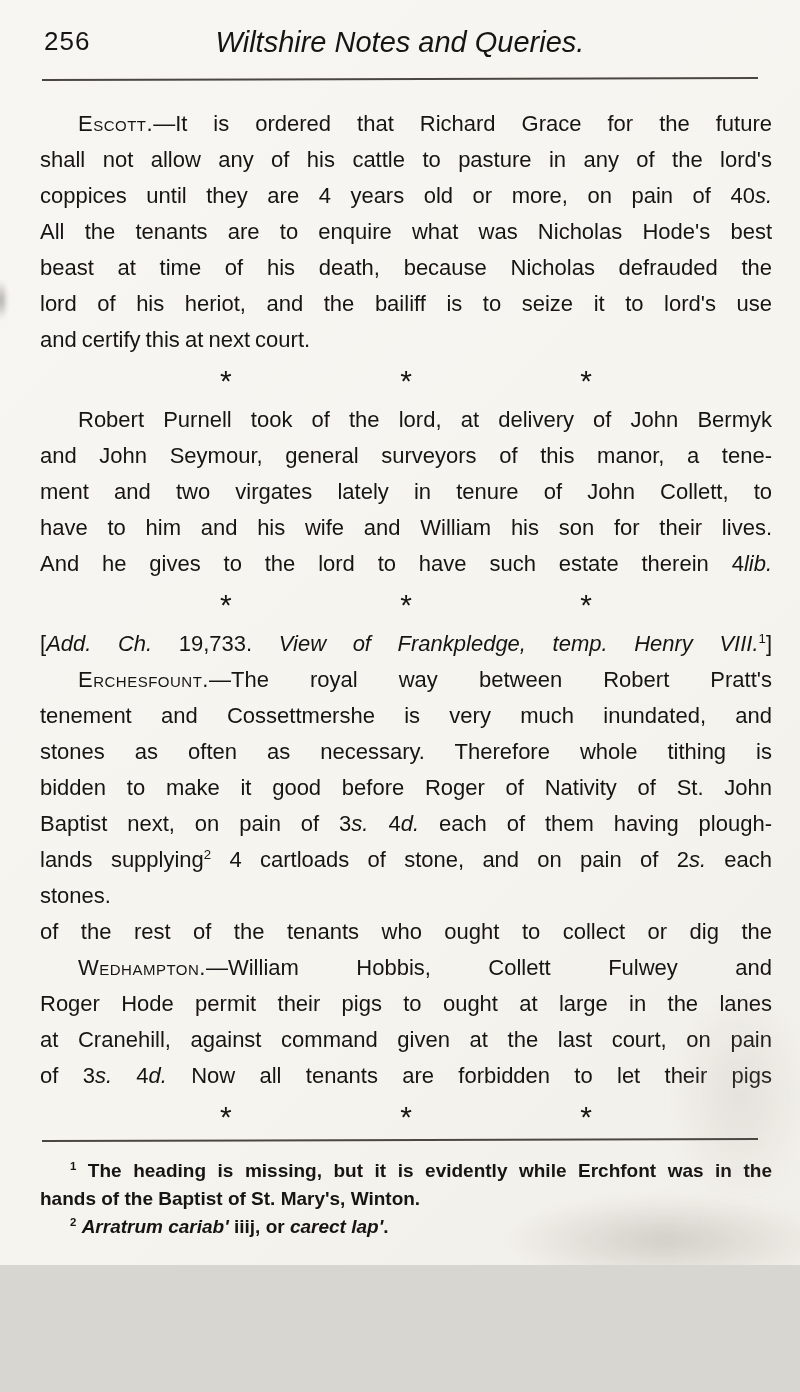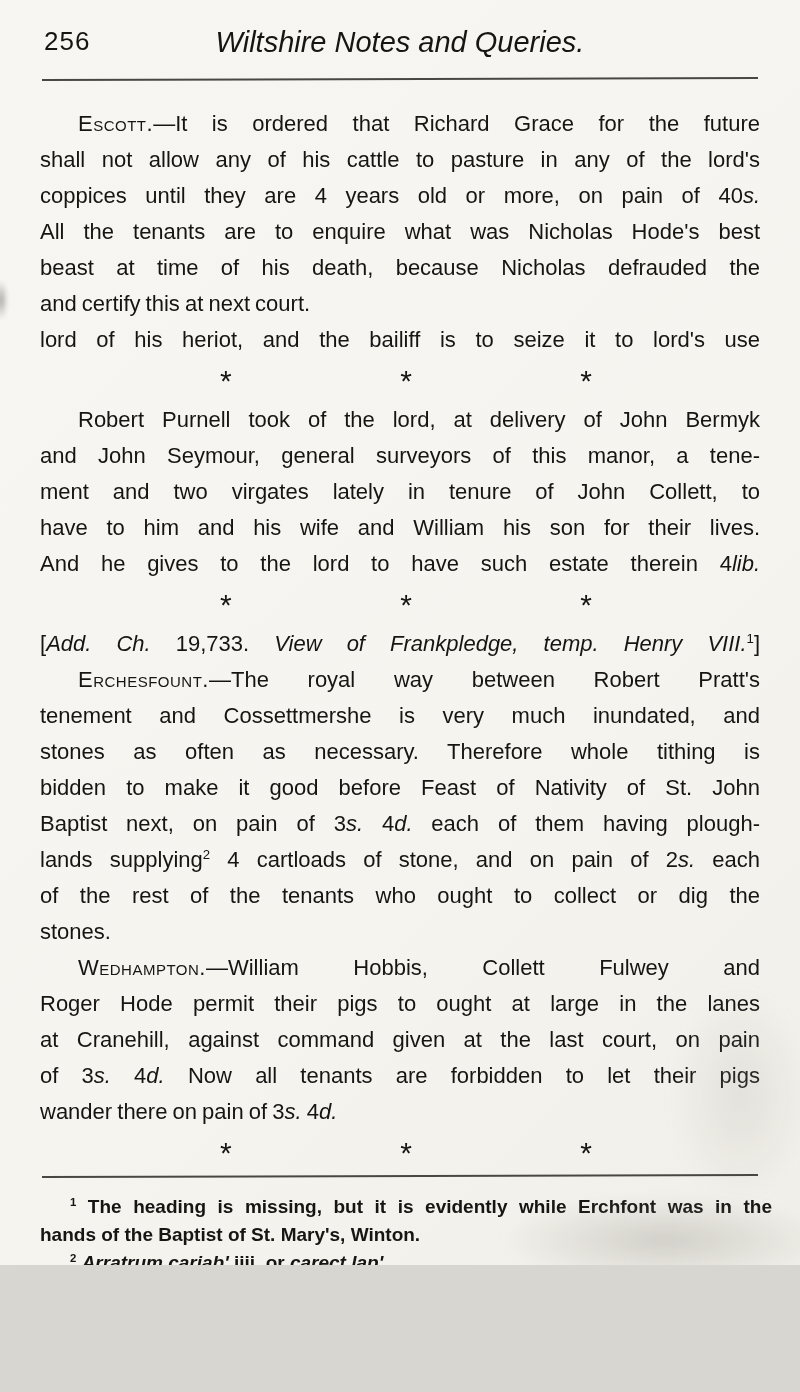--- a/index.html
+++ b/index.html
@@ -16,21 +16,21 @@
   .smudge.a{right:-30px;bottom:-20px;width:330px;height:90px;background:radial-gradient(ellipse at center,rgba(150,147,140,.35),rgba(150,147,140,0) 70%);filter:blur(6px);}
   .smudge.b{right:-10px;bottom:60px;width:140px;height:220px;background:radial-gradient(ellipse at center,rgba(160,157,150,.18),rgba(160,157,150,0) 70%);filter:blur(8px);}
   .smudge.c{left:-6px;top:280px;width:14px;height:40px;background:radial-gradient(ellipse at center,rgba(90,88,84,.5),rgba(90,88,84,0) 70%);filter:blur(2px);}
 
   header{position:relative;height:40px;padding-top:26px;}
   .pagenum{position:absolute;left:44px;top:26px;font-size:26px;letter-spacing:1px;}
   .runtitle{display:block;text-align:center;font-style:italic;font-size:29px;}
   .rule{height:0;border-top:2px solid #4a4743;margin:12px 42px 0 42px;transform:rotate(-0.15deg);}
   .rule.foot{margin-top:4px;border-top-width:2px;}
 
-  main{margin:26px 40px 0 40px;font-size:22px;line-height:36px;word-spacing:-1px;}
+  main{margin:26px 28px 0 40px;font-size:22px;line-height:36px;word-spacing:-1px;}
   .para{margin:0;}
   .line{text-align:justify;text-align-last:justify;white-space:nowrap;}
   .line.last{text-align-last:left;}
   .line.indent{padding-left:38px;}
   .run.i{font-style:italic;}
   .run.sc{font-variant:small-caps;letter-spacing:.5px;}
   .run.sup{font-size:60%;vertical-align:super;line-height:0;}
   .sep{display:flex;justify-content:space-between;width:372px;margin:5px 0 3px 180px;height:36px;align-items:center;}
   .sep span{font-size:30px;line-height:36px;}
   .source .line{white-space:normal;}
@@ -52,22 +52,22 @@
   </header>
   <div class="rule"></div>
 
   <main id="body-text">
       <div class="para">
         <div class="line indent"><span class="run sc">Escott.</span><span class="run n">—It is ordered that Richard Grace for the future</span></div>
         <div class="line"><span class="run n">shall not allow any of his cattle to pasture in any of the lord's</span></div>
         <div class="line"><span class="run n">coppices until they are 4 years old or more, on pain of 40</span><span class="run i">s.</span></div>
         <div class="line"><span class="run n">All the tenants are to enquire what was Nicholas Hode's best</span></div>
         <div class="line"><span class="run n">beast at time of his death, because Nicholas defrauded the</span></div>
+        <div class="line"><span class="run n">lord of his heriot, and the bailiff is to seize it to lord's use</span></div>
         <div class="line last"><span class="run n">and certify this at next court.</span></div>
-        <div class="line"><span class="run n">lord of his heriot, and the bailiff is to seize it to lord's use</span></div>
       </div>
       <div class="sep">
         <span>*</span>
         <span>*</span>
         <span>*</span>
       </div>
       <div class="para">
         <div class="line indent"><span class="run n">Robert Purnell took of the lord, at delivery of John Bermyk</span></div>
         <div class="line"><span class="run n">and John Seymour, general surveyors of this manor, a tene-</span></div>
         <div class="line"><span class="run n">ment and two virgates lately in tenure of John Collett, to</span></div>
@@ -79,32 +79,31 @@
         <span>*</span>
         <span>*</span>
       </div>
       <div class="para source">
         <div class="line"><span class="run n">[</span><span class="run i">Add. Ch.</span><span class="run n"> 19,733. </span><span class="run i">View of Frankpledge, temp. Henry VIII.</span><span class="run sup">1</span><span class="run n">]</span></div>
       </div>
       <div class="para">
         <div class="line indent"><span class="run sc">Erchesfount.</span><span class="run n">—The royal way between Robert Pratt's</span></div>
         <div class="line"><span class="run n">tenement and Cossettmershe is very much inundated, and</span></div>
         <div class="line"><span class="run n">stones as often as necessary. Therefore whole tithing is</span></div>
-        <div class="line"><span class="run n">bidden to make it good before Feast of Nativity of St. John</span></div>
+        <div class="line"><span class="run n">bidden to make it good before Roger of Nativity of St. John</span></div>
         <div class="line"><span class="run n">Baptist next, on pain of 3</span><span class="run i">s.</span><span class="run n"> 4</span><span class="run i">d.</span><span class="run n"> each of them having plough-</span></div>
         <div class="line"><span class="run n">lands supplying</span><span class="run sup">2</span><span class="run n"> 4 cartloads of stone, and on pain of 2</span><span class="run i">s.</span><span class="run n"> each</span></div>
+        <div class="line last"><span class="run n">stones.</span></div>
         <div class="line"><span class="run n">of the rest of the tenants who ought to collect or dig the</span></div>
-        <div class="line last"><span class="run n">stones.</span></div>
       </div>
       <div class="para">
         <div class="line indent"><span class="run sc">Wedhampton.</span><span class="run n">—William Hobbis, Collett Fulwey and</span></div>
         <div class="line"><span class="run n">Roger Hode permit their pigs to ought at large in the lanes</span></div>
         <div class="line"><span class="run n">at Cranehill, against command given at the last court, on pain</span></div>
         <div class="line"><span class="run n">of 3</span><span class="run i">s.</span><span class="run n"> 4</span><span class="run i">d.</span><span class="run n"> Now all tenants are forbidden to let their pigs</span></div>
-        <div class="line last"><span class="run n">wander there on pain of 3</span><span class="run i">s.</span><span class="run n"> 4</span><span class="run i">d.</span></div>
       </div>
       <div class="sep">
         <span>*</span>
         <span>*</span>
         <span>*</span>
       </div>
     </main>
 
   <div class="rule foot"></div>
   <footer id="footnotes">

